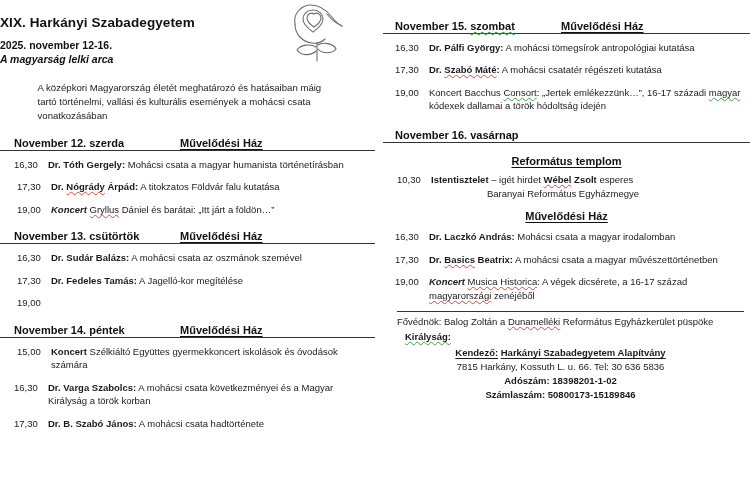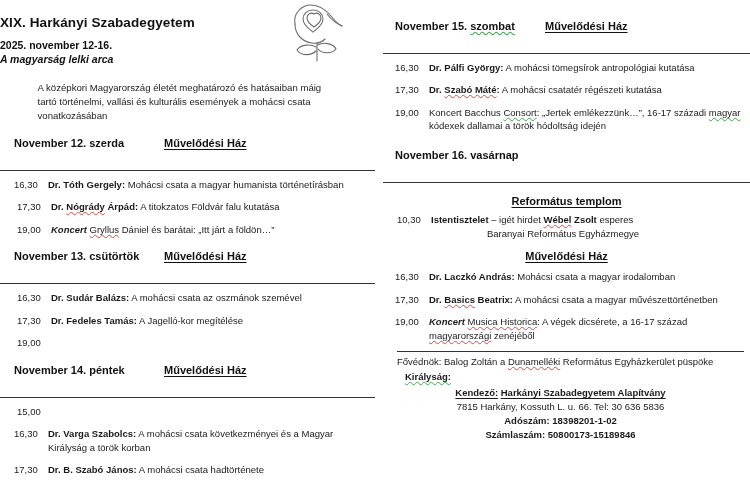--- a/index.html
+++ b/index.html
@@ -34,21 +34,22 @@
   }
   .logo{
     position:absolute;right:28px;top:2px;width:60px;height:62px;
   }
 
   
   .day{margin-top:14px;}
   .day-head{
     display:flex;align-items:center;
     font-size:11px;font-weight:bold;color:#111;
-    padding:0 0 20px 14px;
+    padding:0 0 0 14px;
+    gap:16px;
   }
   .day-name{min-width:150px;white-space:nowrap;}
   .venue{text-decoration:underline;text-underline-offset:2px;white-space:nowrap;}
   .rule{height:0;border-top:1.3px solid #333;margin:1px 0 0 0;width:100%;}
 
   
   .venue-center{
     text-align:center;font-size:11px;font-weight:bold;margin:12px 0 6px 0;color:#111;
   }
   .venue-center span{text-decoration:underline;text-underline-offset:2px;margin-top:24px;}
@@ -165,20 +166,21 @@
 
     <div class="day">
       <div class="day-head">
         <span class="day-name">November 14. péntek</span>
         <span class="venue">Művelődési Ház</span>
       </div>
       <div class="rule"></div>
       <div class="events">
         <div class="ev">
           <span class="ev-time pad">15,00</span>
+          <span class="ev-body"><b>Koncert</b><span> Szélkiáltó Együttes gyermekkoncert iskolások és óvodások számára</span></span>
         </div>
         <div class="ev">
           <span class="ev-time">16,30</span>
           <span class="ev-body"><b>Dr. Varga Szabolcs:</b><span> A mohácsi csata következményei és a Magyar Királyság a török korban</span></span>
         </div>
         <div class="ev">
           <span class="ev-time">17,30</span>
           <span class="ev-body"><b>Dr. B. Szabó János:</b><span> A mohácsi csata hadtörténete</span></span>
         </div>
       </div>

